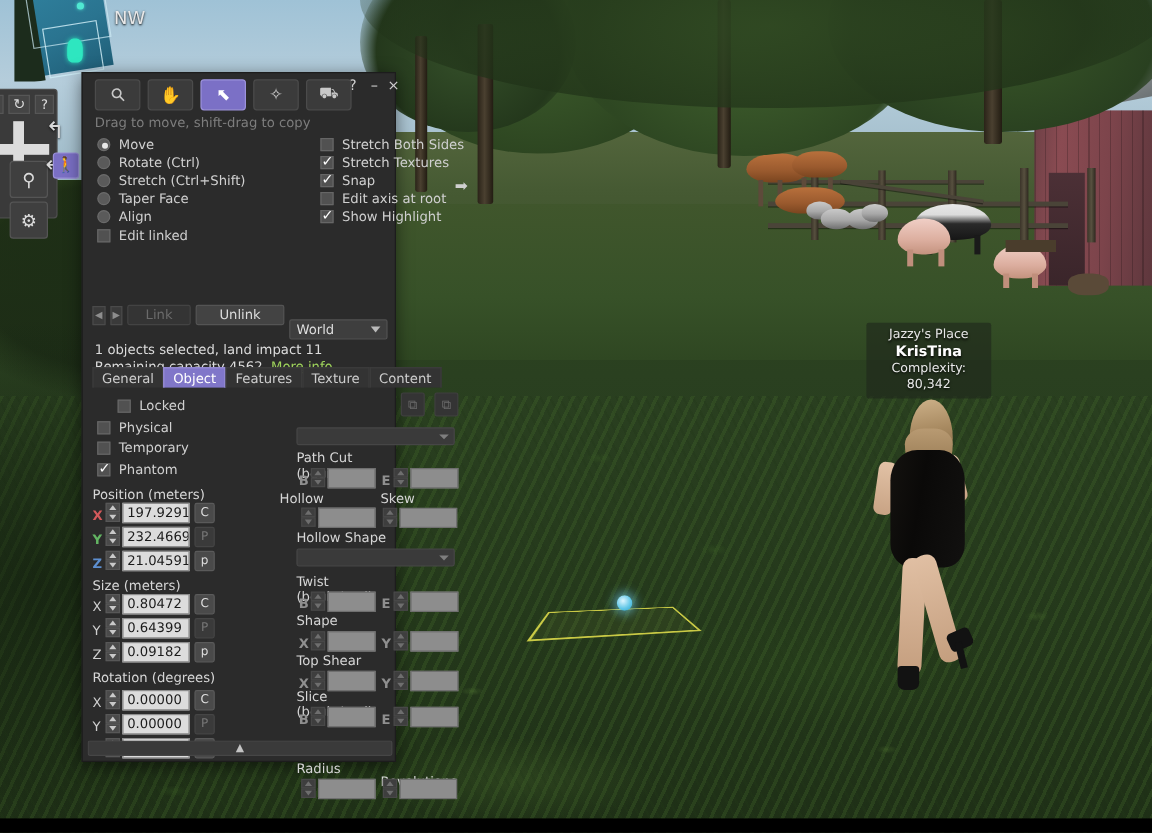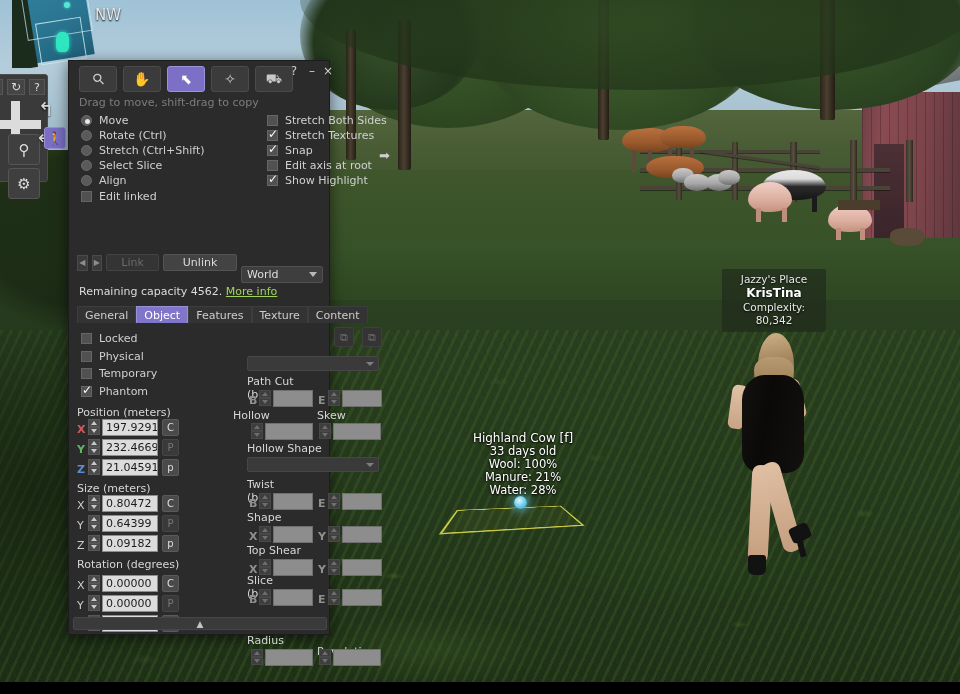--- a/index.html
+++ b/index.html
@@ -317,27 +317,20 @@
 
     <div class="grass-tex"></div>
     <div class="grass-tex2"></div>
     <div class="grass-dark-l"></div>
 
     <div id="selection">
       <div class="sel-shape"></div>
       <div class="sel-dot"></div>
     </div>
 
-    <div class="hovertext" style="left:443px;top:432px;width:160px;">
-      <div class="big">Highland Cow [f]</div>
-      <div>33 days old</div>
-      <div>Wool: 100%</div>
-      <div>Manure: 21%</div>
-      <div>Water: 28%</div>
-    </div>
 
     <div class="nametag">
       <div class="grp">Jazzy's Place</div>
       <div class="nm">KrisTina</div>
       <div class="cx">Complexity: 80,342</div>
     </div>
 
     <div id="avatar">
       <div class="av-hair"></div>
       <div class="av-hair2"></div>
@@ -433,21 +426,21 @@
       <div class="rowitem">
         <span class="radio"></span>
         <span class="rlabel">Rotate (Ctrl)</span>
       </div>
       <div class="rowitem">
         <span class="radio"></span>
         <span class="rlabel">Stretch (Ctrl+Shift)</span>
       </div>
       <div class="rowitem">
         <span class="radio"></span>
-        <span class="rlabel">Select Slice</span>
+        <span class="rlabel">Taper Face</span>
       </div>
       <div class="rowitem">
         <span class="radio"></span>
         <span class="rlabel">Align</span>
       </div>
       <div class="rowitem" style="margin-top:2px;">
         <span class="cbx"></span>
         <span class="rlabel">Edit linked</span>
       </div>
     </div>
@@ -481,38 +474,39 @@
       <div class="mini-arrow">▶</div>
       <div class="btn dis" style="width:56px;">Link</div>
       <div class="btn" style="width:78px;">Unlink</div>
       <div class="sel-box" style="width:86px;margin-top:24px;">
         <span>World</span>
         <span class="caret"></span>
       </div>
     </div>
 
     <div id="status">
+      <div>1 objects selected, land impact 11</div>
       <div>
         <span>Remaining capacity 4562.</span>
         <span id="moreinfo">More info</span>
       </div>
     </div>
 
     <div id="tabs">
       <div class="tab">General</div>
       <div class="tab active">Object</div>
       <div class="tab">Features</div>
       <div class="tab">Texture</div>
       <div class="tab">Content</div>
     </div>
 
     <div id="tabbody">
 
       <div class="flagcol">
-        <div class="rowitem" style="height:17px;">
+        <div class="rowitem" style="height:17px;margin-left:17px;">
           <span class="cbx"></span>
           <span class="rlabel">Locked</span>
         </div>
         <div class="rowitem" style="height:17px;">
           <span class="cbx"></span>
           <span class="rlabel">Physical</span>
         </div>
         <div class="rowitem" style="height:17px;">
           <span class="cbx"></span>
           <span class="rlabel">Temporary</span>

